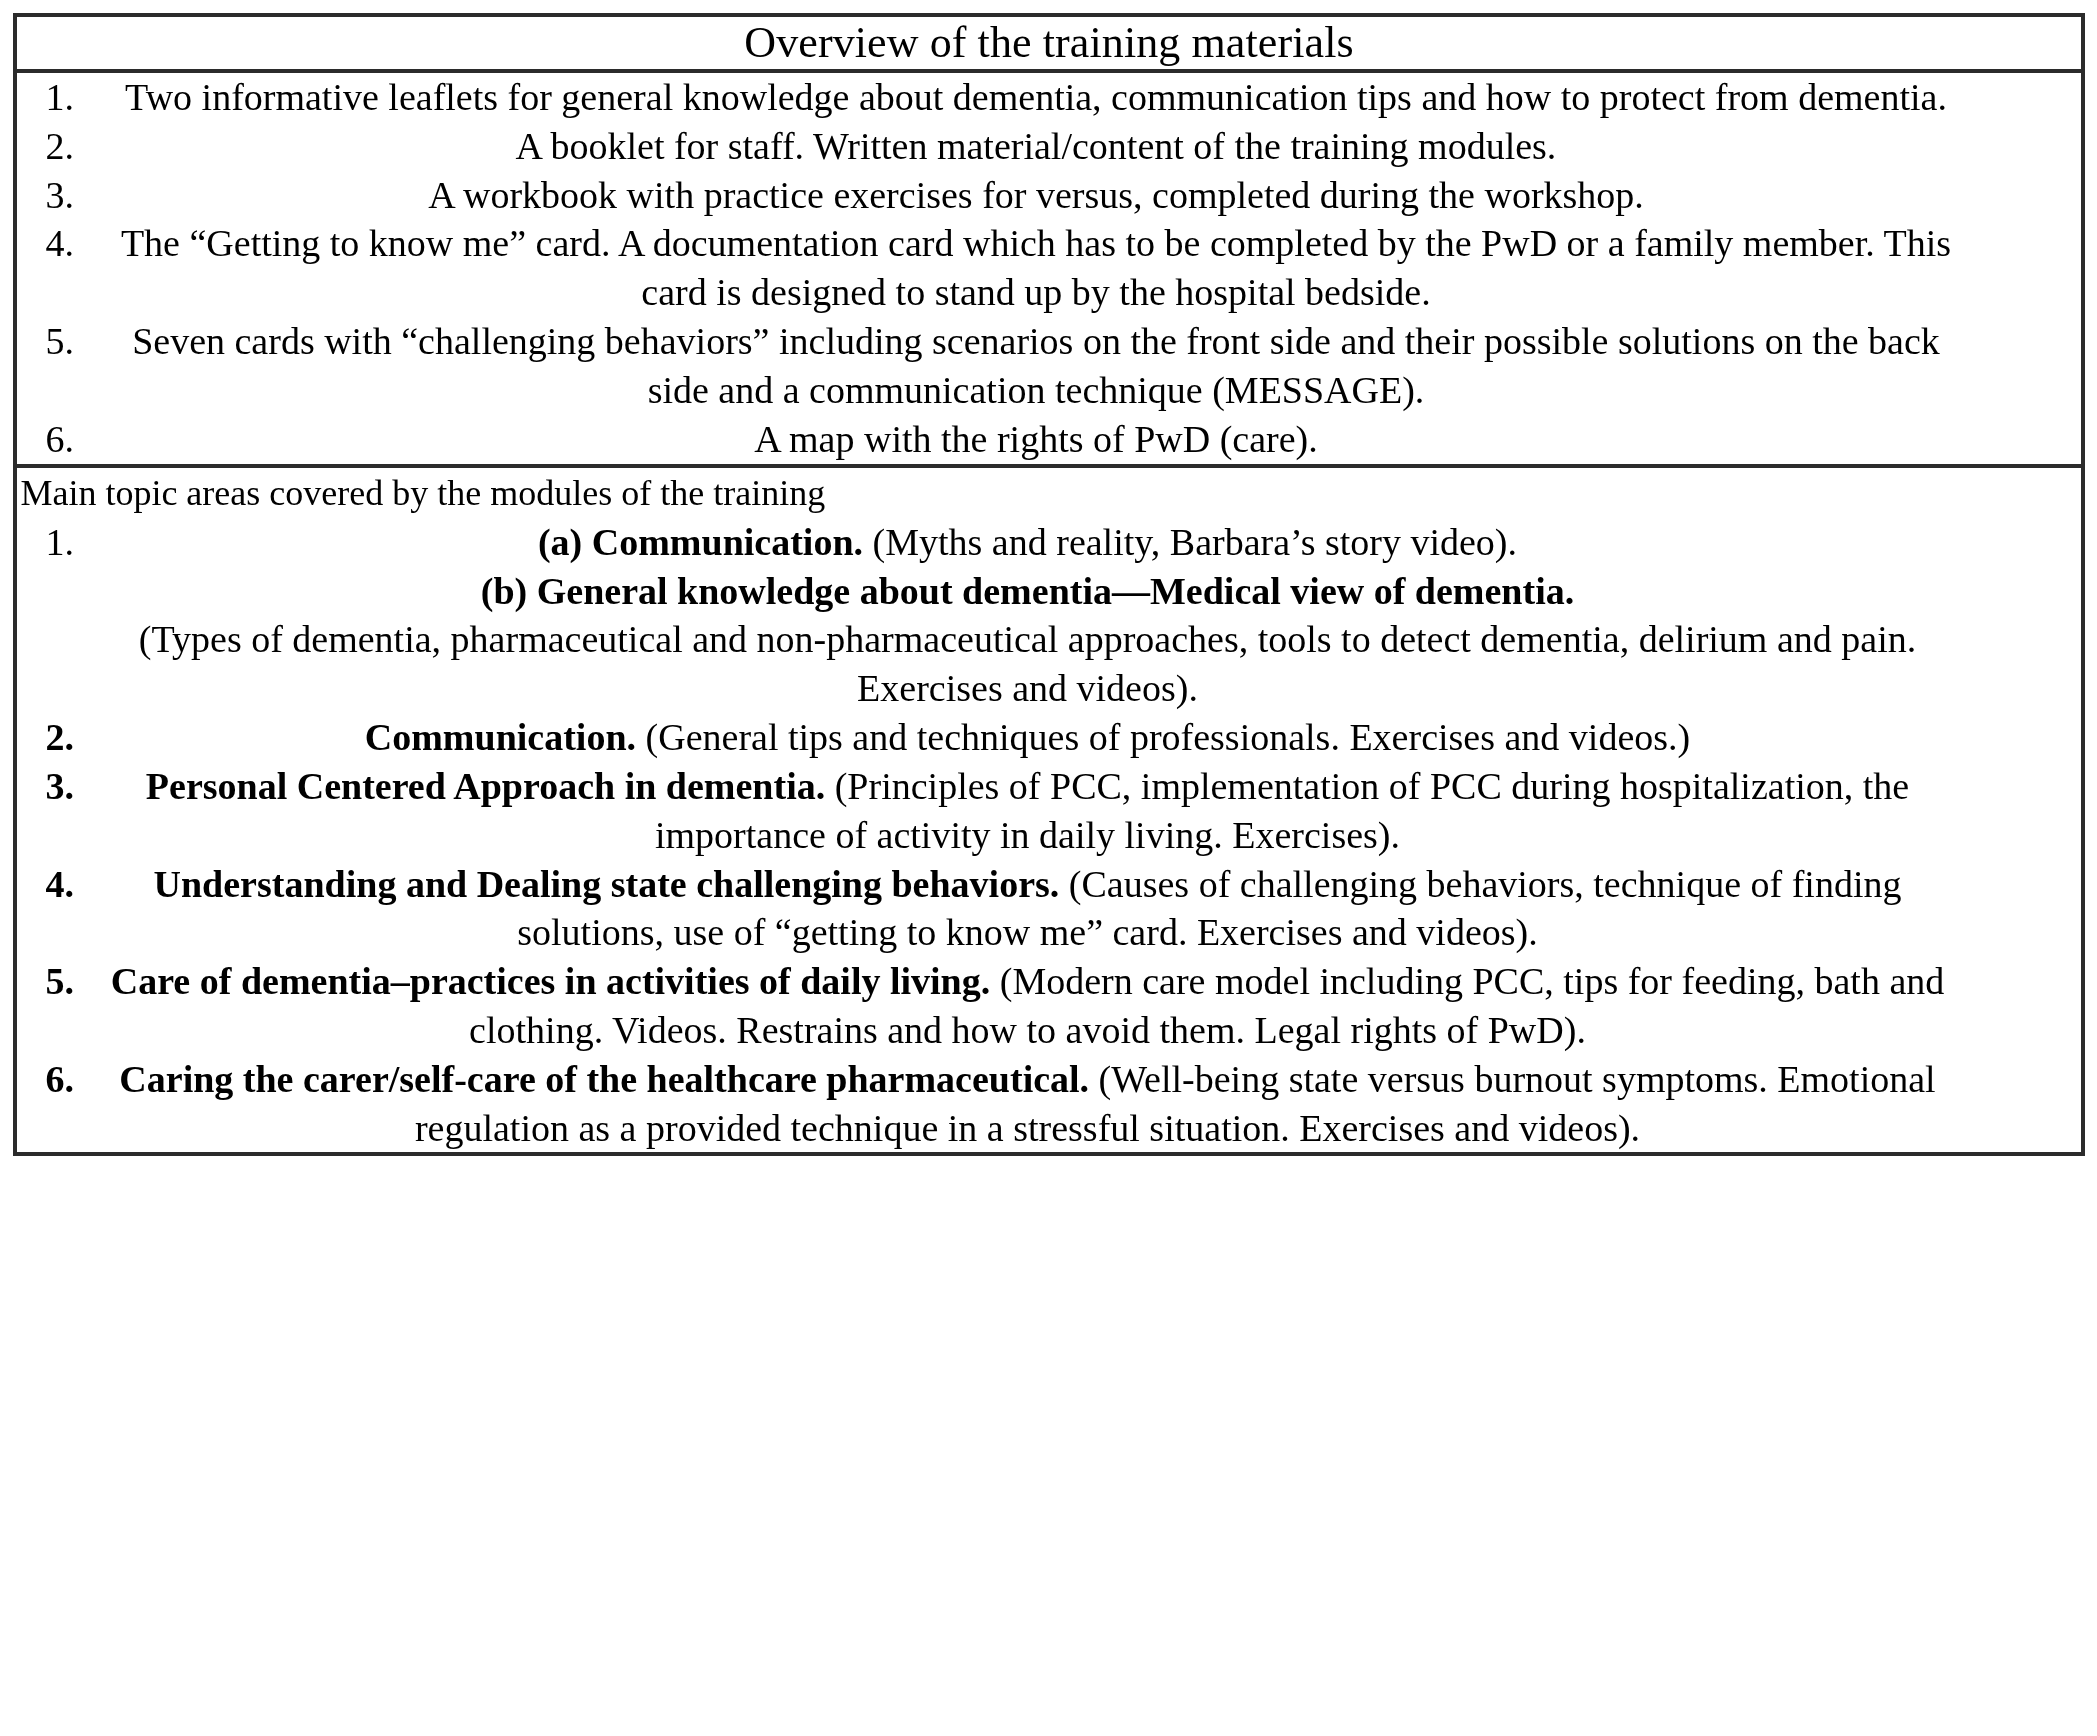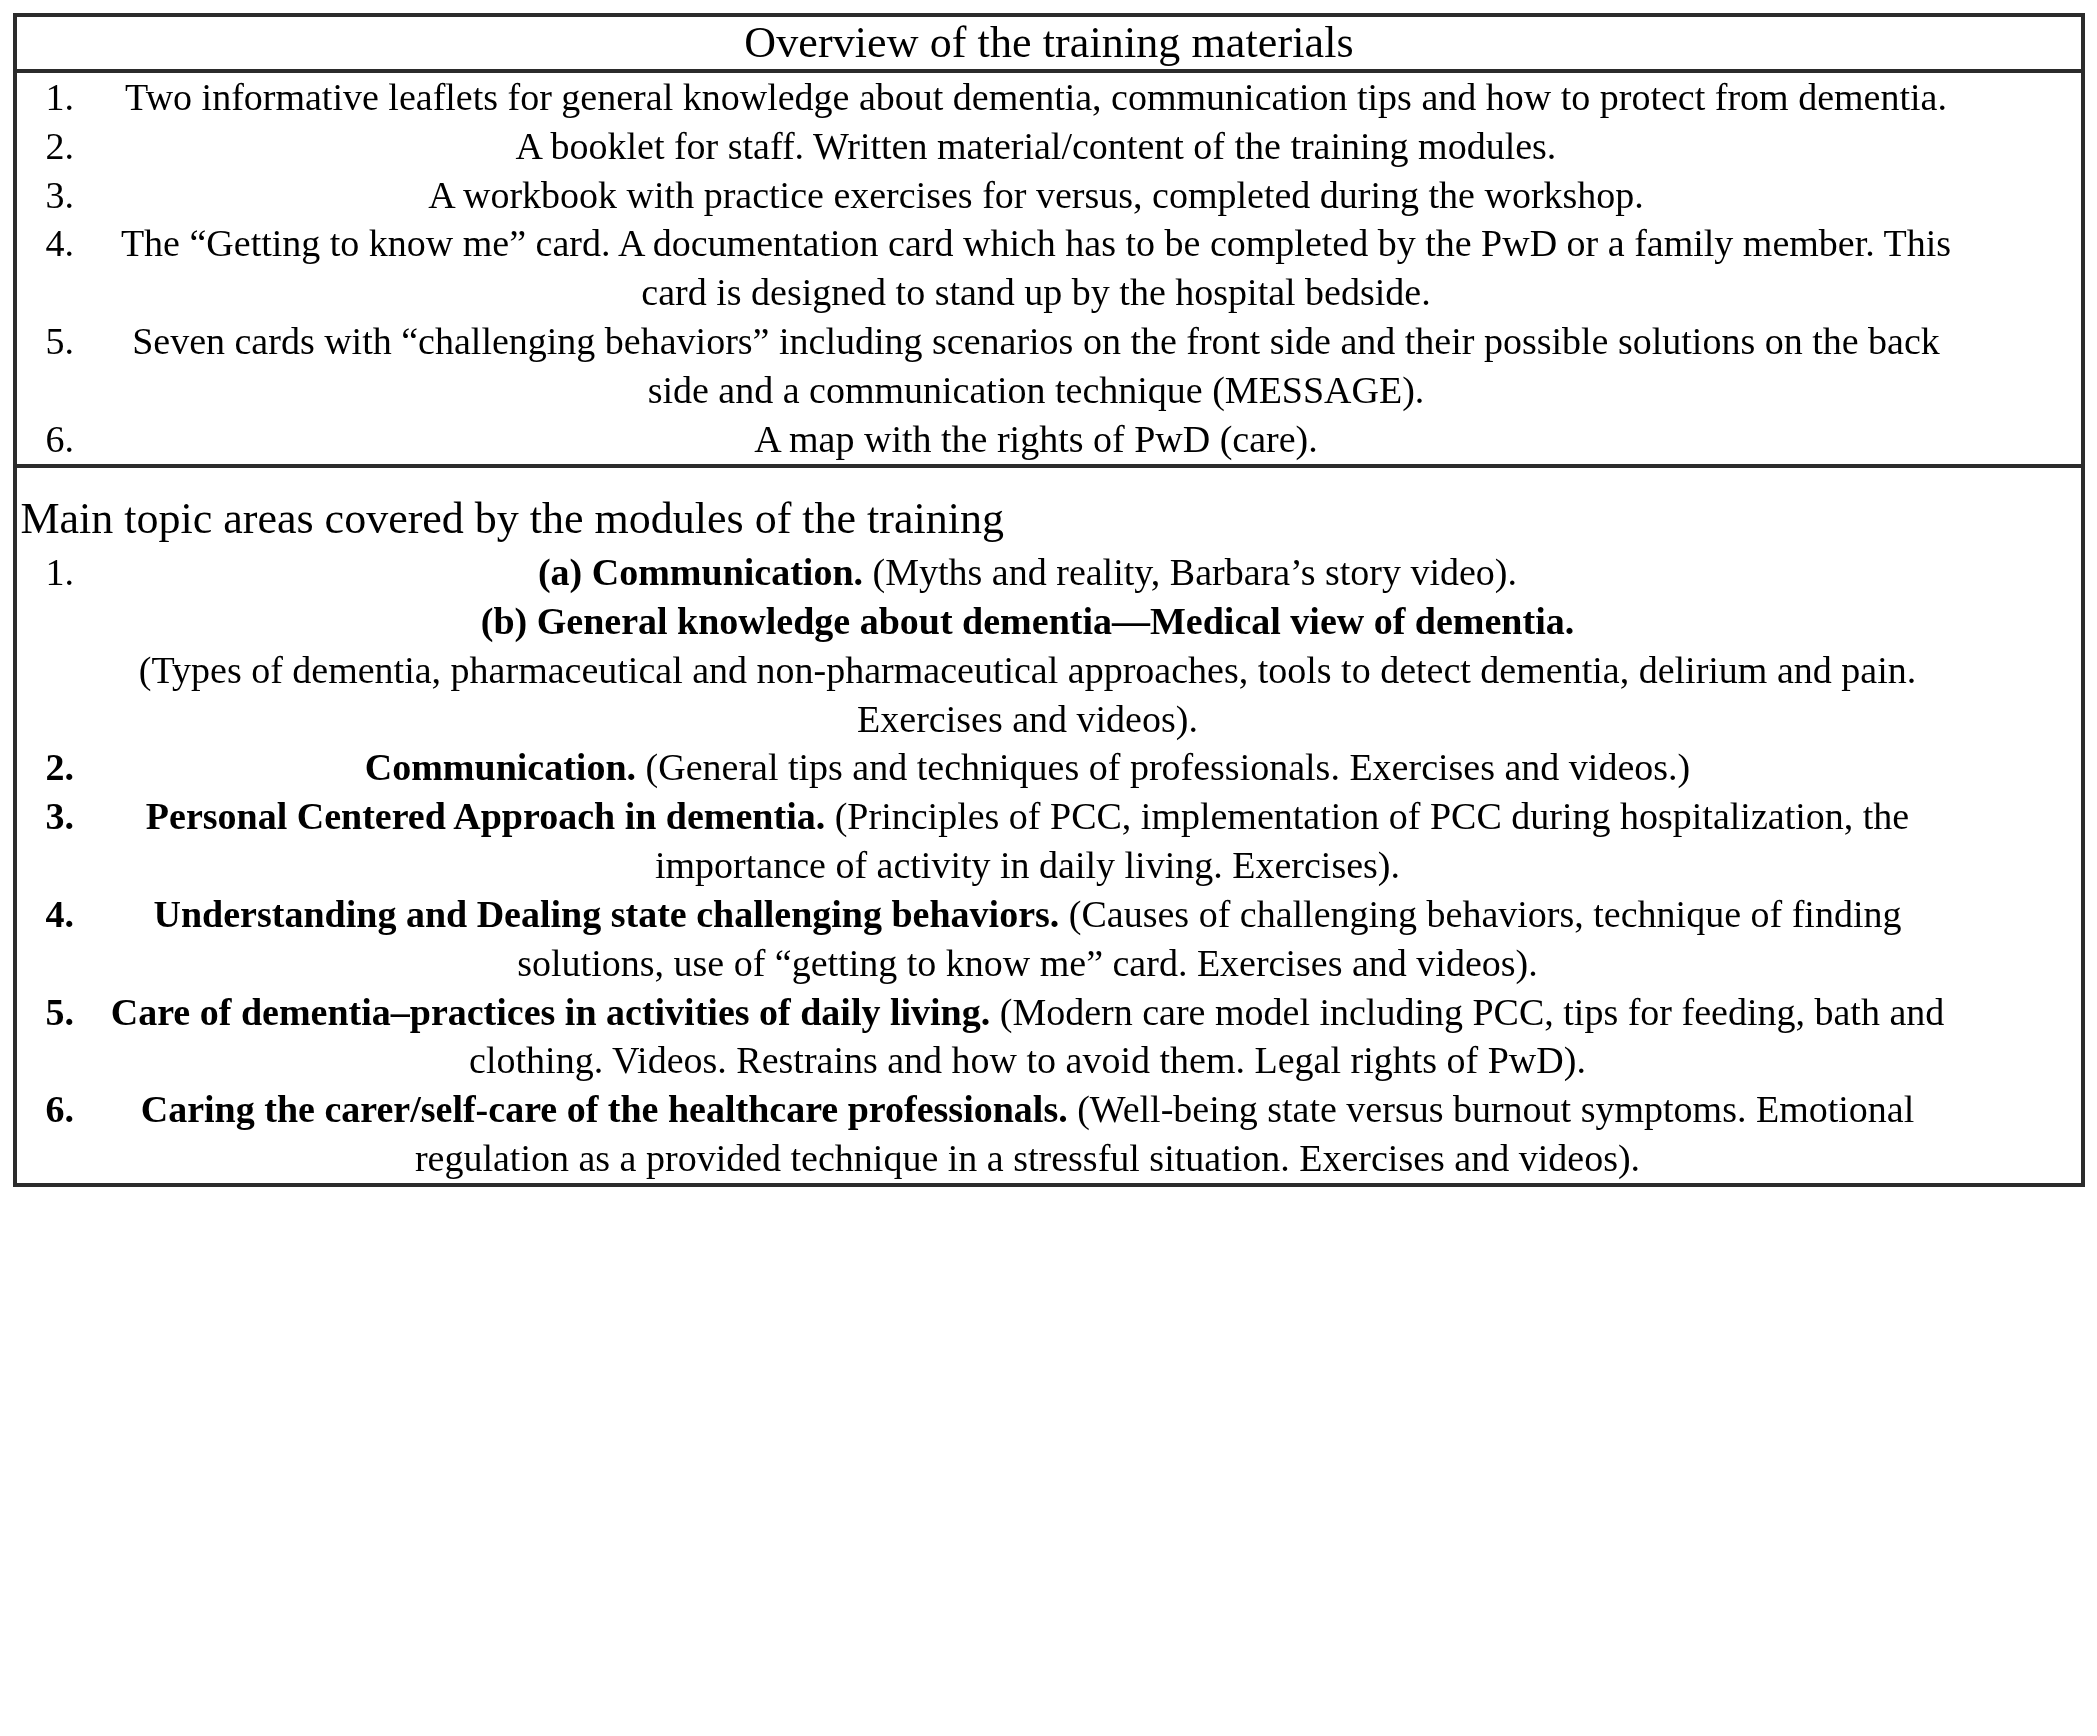--- a/index.html
+++ b/index.html
@@ -54,24 +54,23 @@
     line-height: 1.18;
     font-weight: 400;
     letter-spacing: 0.1px;
   }
 
   
   .materials-cell {
     padding: 9px 17px 10px 17px;
   }
   .intro-line {
-    font-size: 44px;
+    font-size: 36px;
     line-height: 1.30;
     padding: 2.3px 0 1.1px 3.4px;
-    margin-top: 20px;
   }
 
   ol.num-list {
     list-style: none;
     margin: 0;
     padding: 0;
   }
   ol.num-list > li {
     display: flex;
     align-items: flex-start;
@@ -187,21 +186,21 @@
               <span class="body"><span class="module-title">Understanding and Dealing state challenging behaviors.</span><span> (Causes of challenging behaviors, technique of finding solutions, use of “getting to know me” card. Exercises and videos).</span></span>
             </li>
 
             <li class="bold-num">
               <span class="num">5.</span>
               <span class="body"><span class="module-title">Care of dementia–practices in activities of daily living.</span><span> (Modern care model including PCC, tips for feeding, bath and clothing. Videos. Restrains and how to avoid them. Legal rights of PwD).</span></span>
             </li>
 
             <li class="bold-num">
               <span class="num">6.</span>
-              <span class="body"><span class="module-title">Caring the carer/self-care of the healthcare professionals.</span><span> (Well-being state versus burnout symptoms. Emotional regulation as a provided technique in a stressful situation. Exercises and videos).</span></span>
+              <span class="body"><span class="module-title">Caring the carer/self-care of the healthcare pharmaceutical.</span><span> (Well-being state versus burnout symptoms. Emotional regulation as a provided technique in a stressful situation. Exercises and videos).</span></span>
             </li>
 
           </ol>
         </td>
       </tr>
 
     </tbody>
   </table>
 </div>
 

